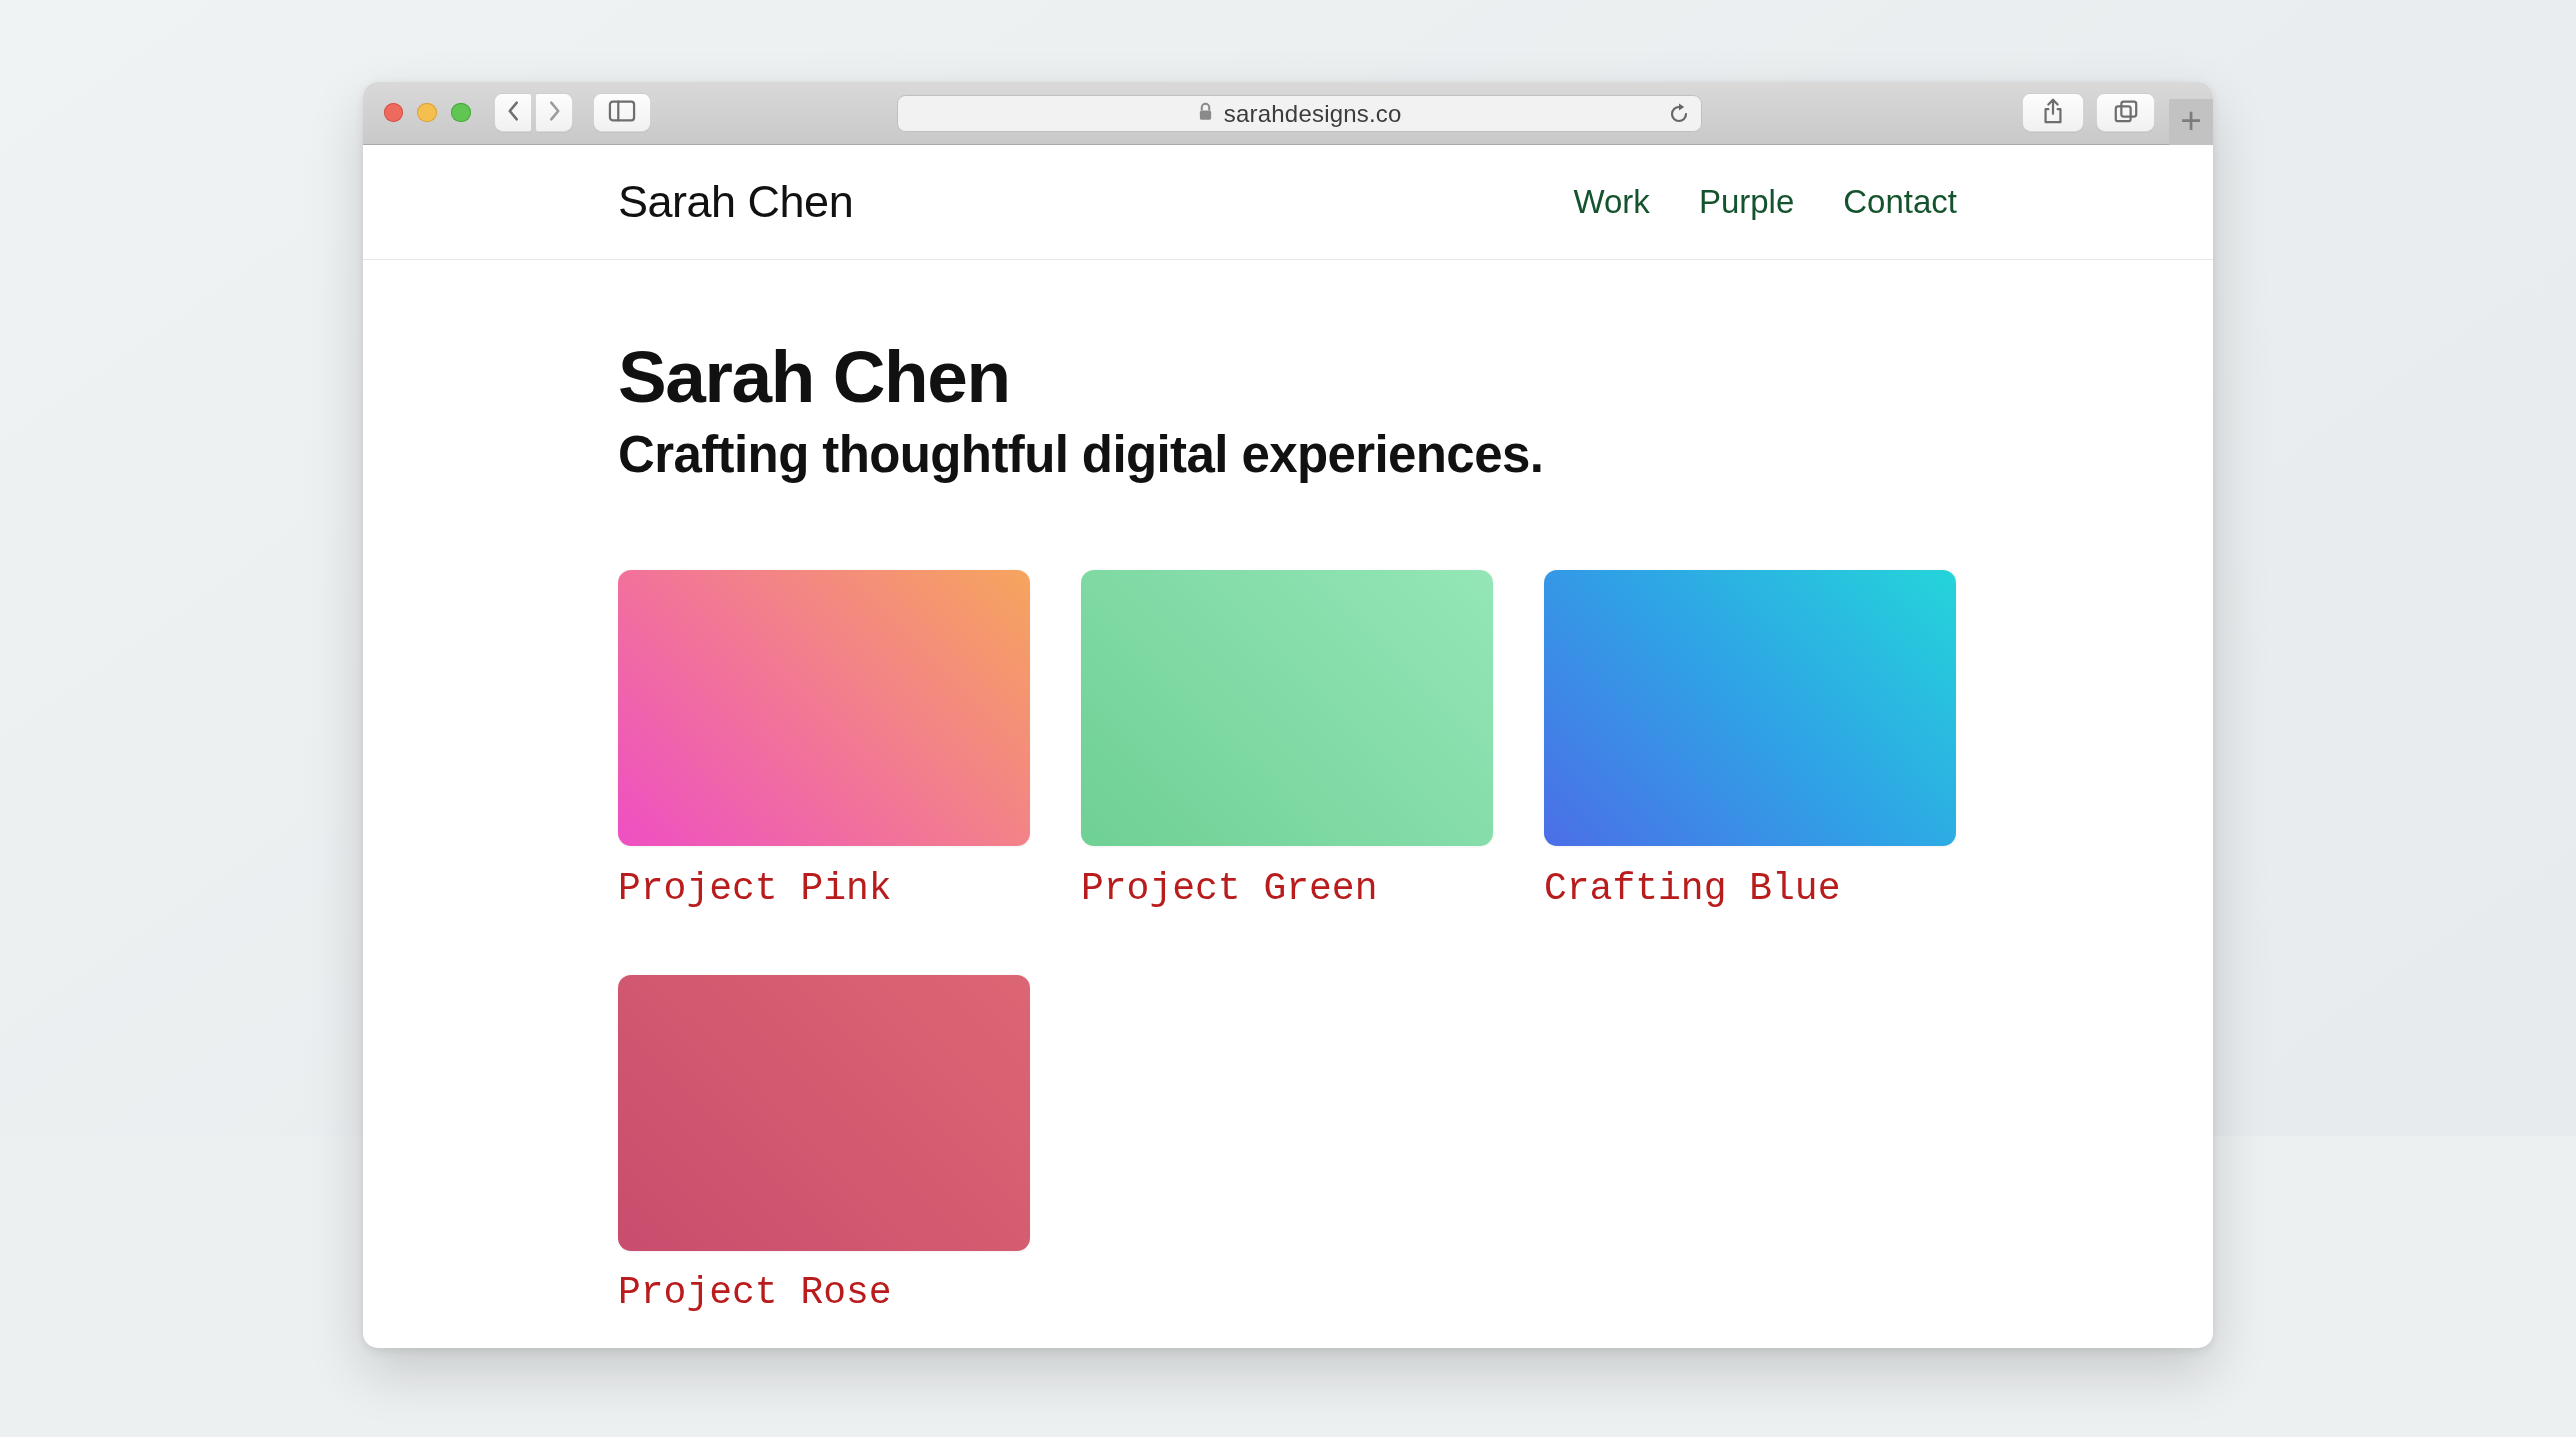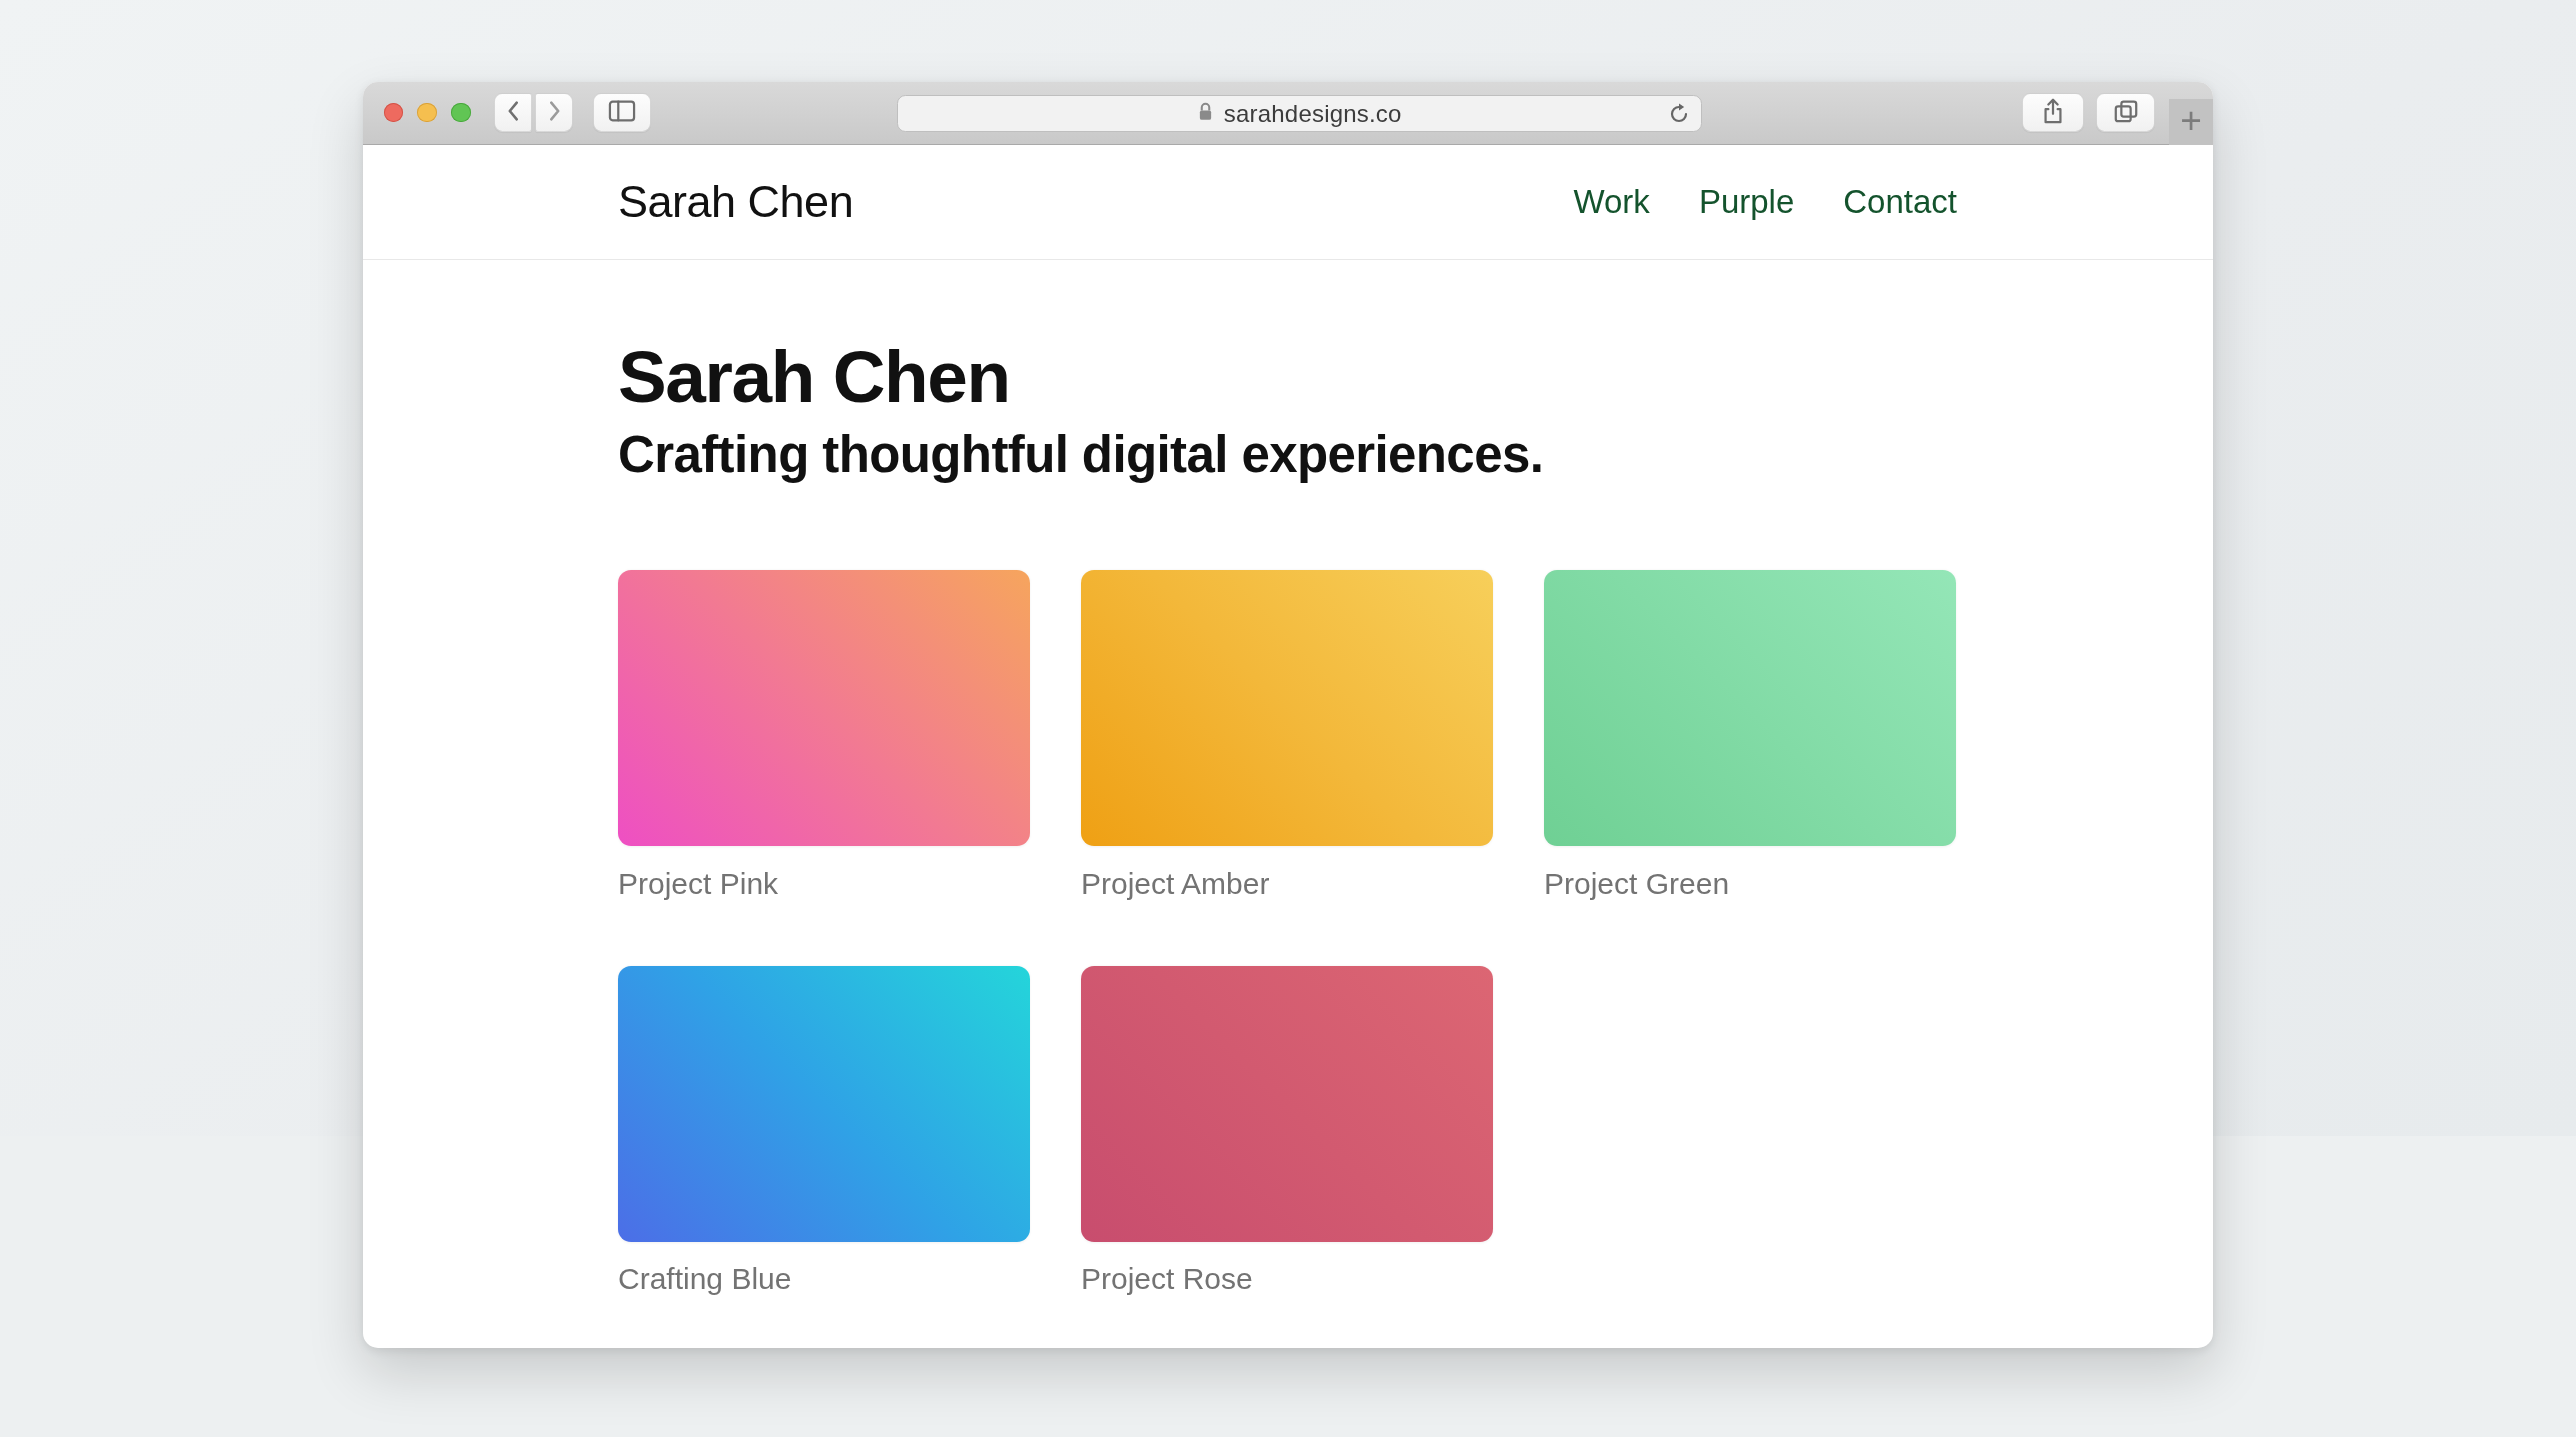--- a/index.html
+++ b/index.html
@@ -78,21 +78,21 @@
   .project-grid {
     position: absolute; left: 255px; top: 488px;
     display: grid; grid-template-columns: repeat(3, 412px);
     column-gap: 51px; row-gap: 65px;
   }
   .project-card { width: 412px; }
   .project-tile {
     width: 412px; height: 276px; border-radius: 13px; cursor: pointer;
     box-shadow: 0 0.9px 2.8px rgba(0,0,0,.06);
   }
-  .project-label { margin-top: 20.6px; font-size: 30px; font-weight: 500; color: #737373; }
+  .project-label { margin-top: 20.6px; font-size: 38px; font-weight: 500; color: #b91c1c; font-family: Liberation Mono, monospace; }
 
   .icon-stroke { stroke: #6e6e6e; fill: none; stroke-width: 2.4; stroke-linecap: round; stroke-linejoin: round; }
 </style>
 </head>
 <body>
 
 <div class="stage">
   <div class="window">
 
     <div class="toolbar">
@@ -173,24 +173,20 @@
 
     <h1 class="hero-title">Sarah Chen</h1>
     <h2 class="hero-subtitle">Crafting thoughtful digital experiences.</h2>
 
     <div class="project-grid">
         <div class="project-card">
     <div class="project-tile" style="background: linear-gradient(45deg, rgb(238, 79, 195), rgb(242, 122, 146), rgb(246, 165, 93));"></div>
     <div class="project-label">Project Pink</div>
   </div>
         <div class="project-card">
-    <div class="project-tile" style="background: linear-gradient(45deg, rgb(239, 160, 20), rgb(243, 184, 58), rgb(247, 207, 90));"></div>
-    <div class="project-label">Project Amber</div>
-  </div>
-        <div class="project-card">
     <div class="project-tile" style="background: linear-gradient(45deg, rgb(111, 208, 148), rgb(130, 219, 166), rgb(148, 230, 183));"></div>
     <div class="project-label">Project Green</div>
   </div>
         <div class="project-card">
     <div class="project-tile" style="background: linear-gradient(45deg, rgb(76, 110, 231), rgb(47, 162, 230), rgb(36, 213, 218));"></div>
     <div class="project-label">Crafting Blue</div>
   </div>
         <div class="project-card">
     <div class="project-tile" style="background: linear-gradient(45deg, rgb(200, 77, 110), rgb(210, 90, 112), rgb(220, 102, 115));"></div>
     <div class="project-label">Project Rose</div>

